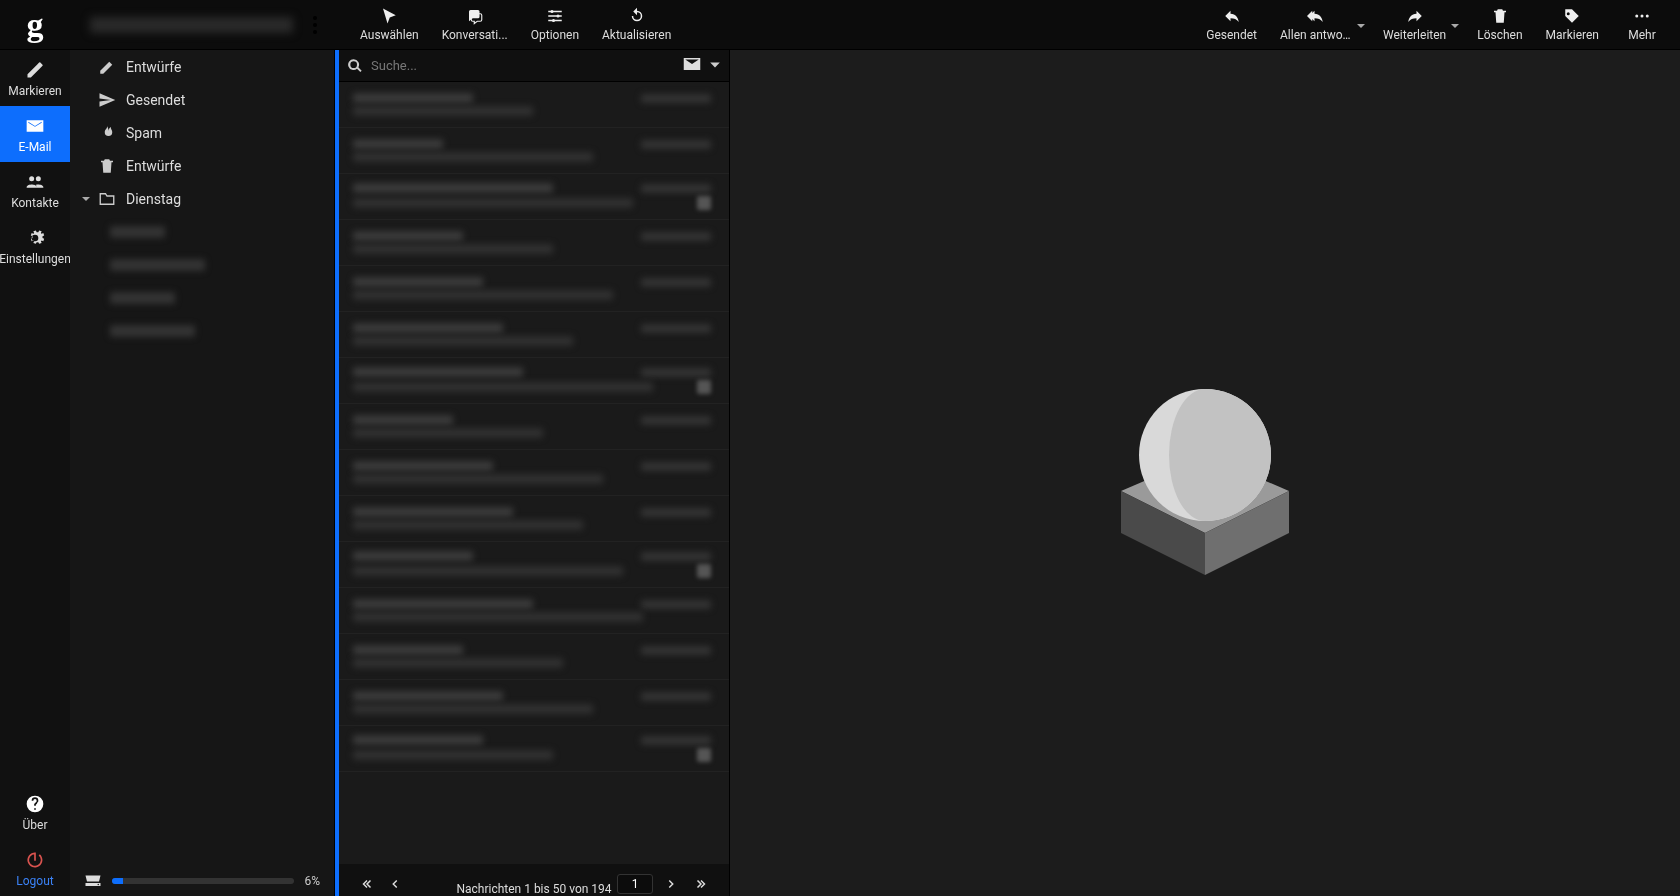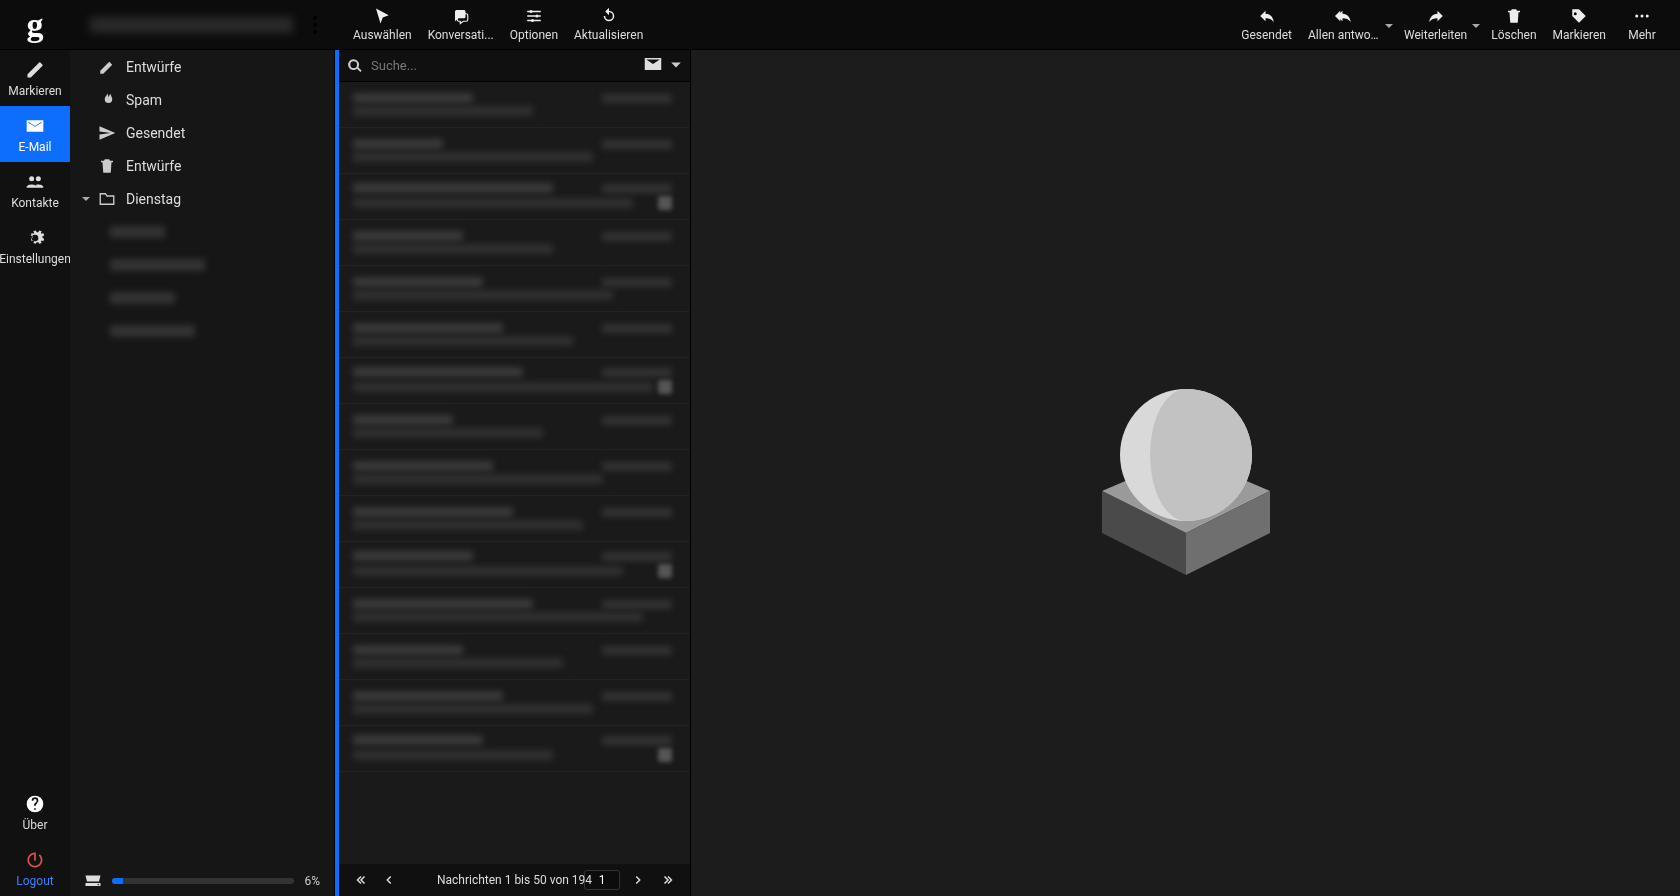--- a/index.html
+++ b/index.html
@@ -9,21 +9,21 @@
 
 .header { height:50px; display:flex; align-items:stretch; background:#0c0c0c; border-bottom:1px solid #000; }
 .header-left { width:70px; display:flex; align-items:center; justify-content:center; }
 .header-logo { font-family:Georgia,serif; font-size:34px; font-weight:bold; color:#fff; line-height:1; user-select:none; }
 .header-account { width:265px; display:flex; align-items:center; justify-content:space-between; padding:0 8px 0 20px; color:#bbb; position:relative; }
 .account-blur { flex:1; height:16px; background:#2a2a2a; filter:blur(4px); border-radius:2px; margin-right:10px; }
 .account-menu { width:24px; height:50px; display:flex; align-items:center; justify-content:center; cursor:pointer; color:#fff; }
 .header-toolbar { flex:1; display:flex; align-items:stretch; padding:0 10px; }
 .toolbar-group-left { display:flex; align-items:stretch; }
 .toolbar-group-right { margin-left:auto; display:flex; align-items:stretch; }
-.tb-btn { display:flex; flex-direction:column; align-items:center; justify-content:center; min-width:64px; padding:4px 8px 5px; cursor:pointer; color:#ddd; font-size:12px; position:relative; }
+.tb-btn { display:flex; flex-direction:column; align-items:center; justify-content:center; min-width:64px; padding:4px 8px 5px; cursor:pointer; color:#ddd; font-size:12px; position:relative;margin-left:7px; }
 .tb-btn.compact { min-width:56px; }
 .tb-btn .tb-label { margin-top:3px; white-space:nowrap; max-width:72px; overflow:hidden; text-overflow:ellipsis; }
 .tb-btn svg { width:18px; height:18px; fill:#eee; }
 .tb-caret { position:absolute; right:2px; top:50%; transform:translateY(-50%); width:10px; height:10px; }
 .tb-caret svg { width:10px; height:10px; fill:#aaa; }
 .tb-btn.with-caret { padding-right:16px; }
 
 
 .main { flex:1; display:flex; min-height:0; }
 
@@ -51,38 +51,38 @@
 .folder .f-icon svg { width:18px; height:18px; fill:#ccc; }
 .folder.active .f-icon svg { fill:#fff; }
 .folder.sub { padding-left:40px; }
 .folder.sub .f-blur { height:12px; width:80px; background:#333; filter:blur(3px); border-radius:2px; }
 .folders-footer { height:30px; display:flex; align-items:center; padding:0 14px; font-size:12px; color:#ccc; gap:10px; }
 .quota-bar { flex:1; height:6px; background:#333; border-radius:3px; overflow:hidden; position:relative; }
 .quota-fill { height:100%; background:#0d6efd; }
 .quota-icon svg { width:18px; height:12px; fill:#ddd; }
 
 
-.messages { width:356px; background:#1a1a1a; border-left:4px solid #0d6efd; display:flex; flex-direction:column; border-right:1px solid #000; }
+.messages { width:395px; background:#1a1a1a; border-left:4px solid #0d6efd; display:flex; flex-direction:column; border-right:1px solid #000; }
 .search-row { height:32px; display:flex; align-items:center; background:#101010; padding:0 8px; gap:8px; border-bottom:1px solid #000; }
 .search-row svg.mag { width:16px; height:16px; fill:#ccc; }
 .search-input { flex:1; background:transparent; border:none; outline:none; color:#ddd; font-size:13px; }
 .search-input::placeholder { color:#777; }
 .search-row .mail-icn svg { width:18px; height:14px; fill:#ddd; }
 .search-row .drop svg { width:12px; height:12px; fill:#ccc; }
 .msg-list { flex:1; overflow:auto; position:relative; }
 .msg { height:46px; border-bottom:1px solid #222; display:flex; flex-direction:column; justify-content:center; padding:4px 18px 4px 14px; gap:3px; }
 .msg .line1 { display:flex; align-items:center; }
 .msg .sender-blur { height:10px; background:#3a3a3a; filter:blur(3px); border-radius:2px; }
 .msg .date-blur { height:9px; width:70px; background:#333; filter:blur(3px); border-radius:2px; margin-left:auto; }
 .msg .subj-blur { height:10px; background:#303030; filter:blur(3px); border-radius:2px; }
 .msg .attach { width:14px; height:14px; background:#555; filter:blur(2px); margin-left:auto; border-radius:2px; }
 .msg-list::-webkit-scrollbar { width:12px; }
 .msg-list::-webkit-scrollbar-track { background:#101010; }
 .msg-list::-webkit-scrollbar-thumb { background:#444; border-radius:2px; }
-.messages-footer { height:32px; background:#101010; display:flex; align-items:center; padding:0 10px; gap:8px; font-size:12px; color:#ddd; justify-content:space-between; }
+.messages-footer { height:32px; background:#101010; display:flex; align-items:flex-end; padding:0 16px; gap:8px; font-size:12px; color:#ddd; justify-content:space-between; }
 .mf-center { position:absolute; left:50%; transform:translateX(-50%); }
 .messages-footer .nav-btn { width:24px; height:24px; display:flex; align-items:center; justify-content:center; cursor:pointer; }
 .messages-footer .nav-btn svg { width:14px; height:14px; fill:#ddd; }
 .page-input { width:36px; height:20px; background:#0c0c0c; border:1px solid #333; color:#fff; text-align:center; font-size:12px; border-radius:3px; }
 .messages-footer { position:relative; }
 
 
 .preview { flex:1; background:#1c1c1c; display:flex; align-items:center; justify-content:center; }
 .preview-logo { width:240px; height:240px; position:relative; }
 .preview-logo svg { width:100%; height:100%; }
@@ -241,33 +241,33 @@
             <svg viewBox="0 0 24 24">
               <path d="M3 17v4h4L19 9l-4-4L3 17z"></path>
             </svg>
           </span>
         <span>Entwürfe</span>
       </div>
       <div class="folder">
         <span class="caret"></span>
         <span class="f-icon">
             <svg viewBox="0 0 24 24">
-              <path d="M12 2c1 4-3 5-3 9a5 5 0 0010 0c0-3-2-4-2-7 0 0-3 2-3 5 0-4-2-5-2-7z"></path>
+              <path d="M2 21l21-9L2 3v7l15 2-15 2v7z"></path>
             </svg>
           </span>
-        <span>Spam</span>
+        <span>Gesendet</span>
       </div>
       <div class="folder">
         <span class="caret"></span>
         <span class="f-icon">
             <svg viewBox="0 0 24 24">
-              <path d="M2 21l21-9L2 3v7l15 2-15 2v7z"></path>
+              <path d="M12 2c1 4-3 5-3 9a5 5 0 0010 0c0-3-2-4-2-7 0 0-3 2-3 5 0-4-2-5-2-7z"></path>
             </svg>
           </span>
-        <span>Gesendet</span>
+        <span>Spam</span>
       </div>
       <div class="folder">
         <span class="caret"></span>
         <span class="f-icon">
             <svg viewBox="0 0 24 24">
               <path d="M6 7h12l-1 14H7L6 7zm3-4h6l1 2h4v2H4V5h4l1-2z"></path>
             </svg>
           </span>
         <span>Entwürfe</span>
       </div>

